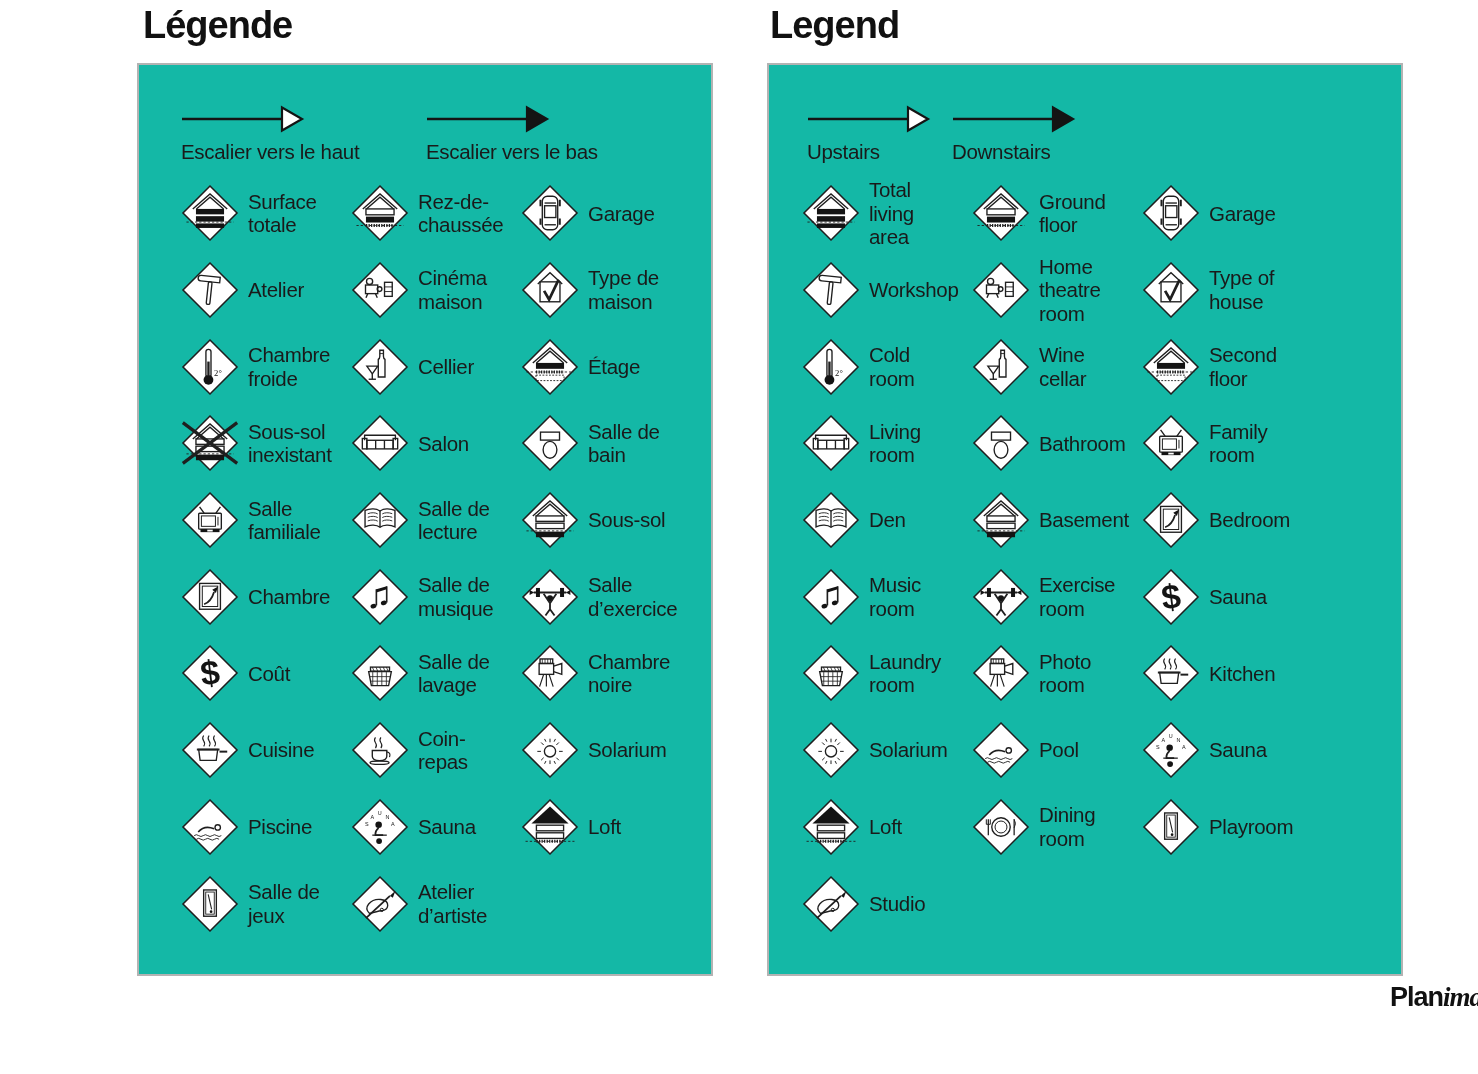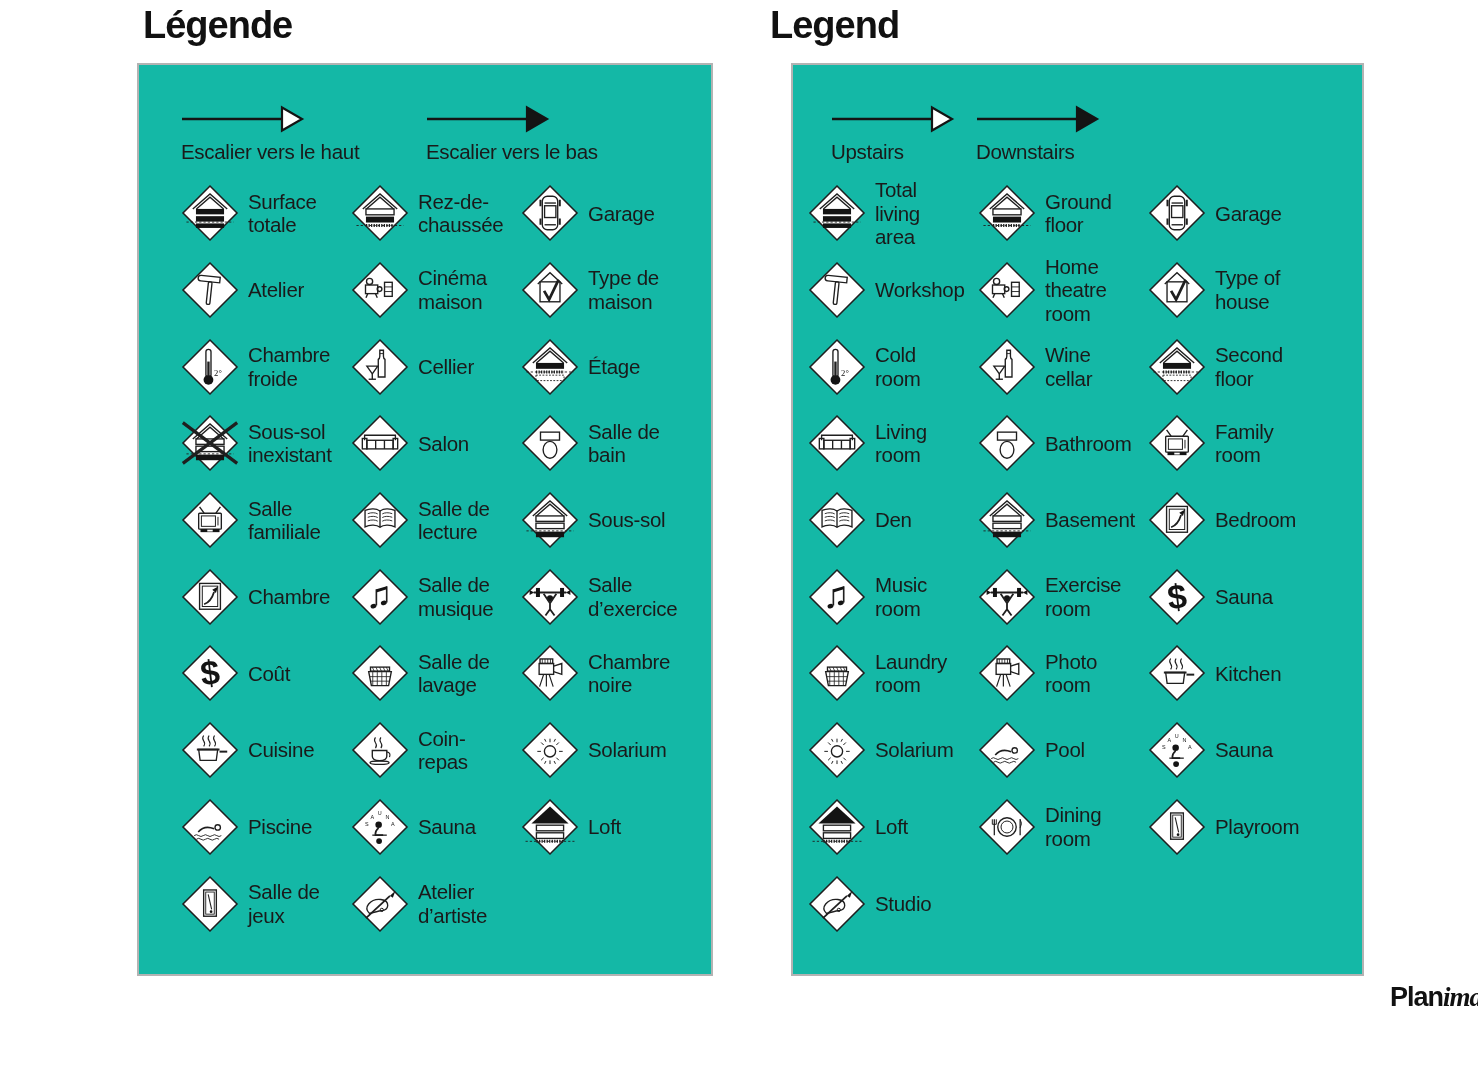--- a/index.html
+++ b/index.html
@@ -13,32 +13,32 @@
     position:absolute;top:4px;
     font-size:38px;font-weight:700;letter-spacing:-1px;color:#111;
   }
   .title-fr{left:143px;}
   .title-en{left:770px;}
   .panel{
     position:absolute;top:63px;height:913px;
     border:2px solid #b3b3b3;background:#14b8a6;box-sizing:border-box;
   }
   .panel-fr{left:137px;width:576px;}
-  .panel-en{left:791px;width:573px;}
+  .panel-en{left:767px;width:636px;}
   .arrow-item{position:absolute;top:39px;width:220px;}
   .arrow-svg{width:124px;height:30px;display:block;}
   .arrow-label{
     margin-top:6px;font-size:20.5px;letter-spacing:-0.3px;white-space:nowrap;color:#1a1a1a;
   }
   .grid{
     position:absolute;top:110px;left:0;right:0;
     display:grid;grid-auto-rows:76.7px;align-items:center;
   }
   .panel-fr .grid{padding-left:42px;grid-template-columns:170px 170px 1fr;}
-  .panel-en .grid{padding-left:15px;grid-template-columns:170px 170px 1fr;}
+  .panel-en .grid{padding-left:33px;grid-template-columns:170px 170px 1fr;}
   .cell{display:flex;align-items:center;gap:9px;}
   .icon{
     width:58px;height:58px;flex:0 0 58px;
     fill:none;stroke:#1f1f1f;stroke-width:1.5;
     stroke-linecap:butt;stroke-linejoin:miter;
   }
   .label{
     font-size:20.5px;line-height:1.15;letter-spacing:-0.3px;
     white-space:pre-line;color:#1a1a1a;
   }

